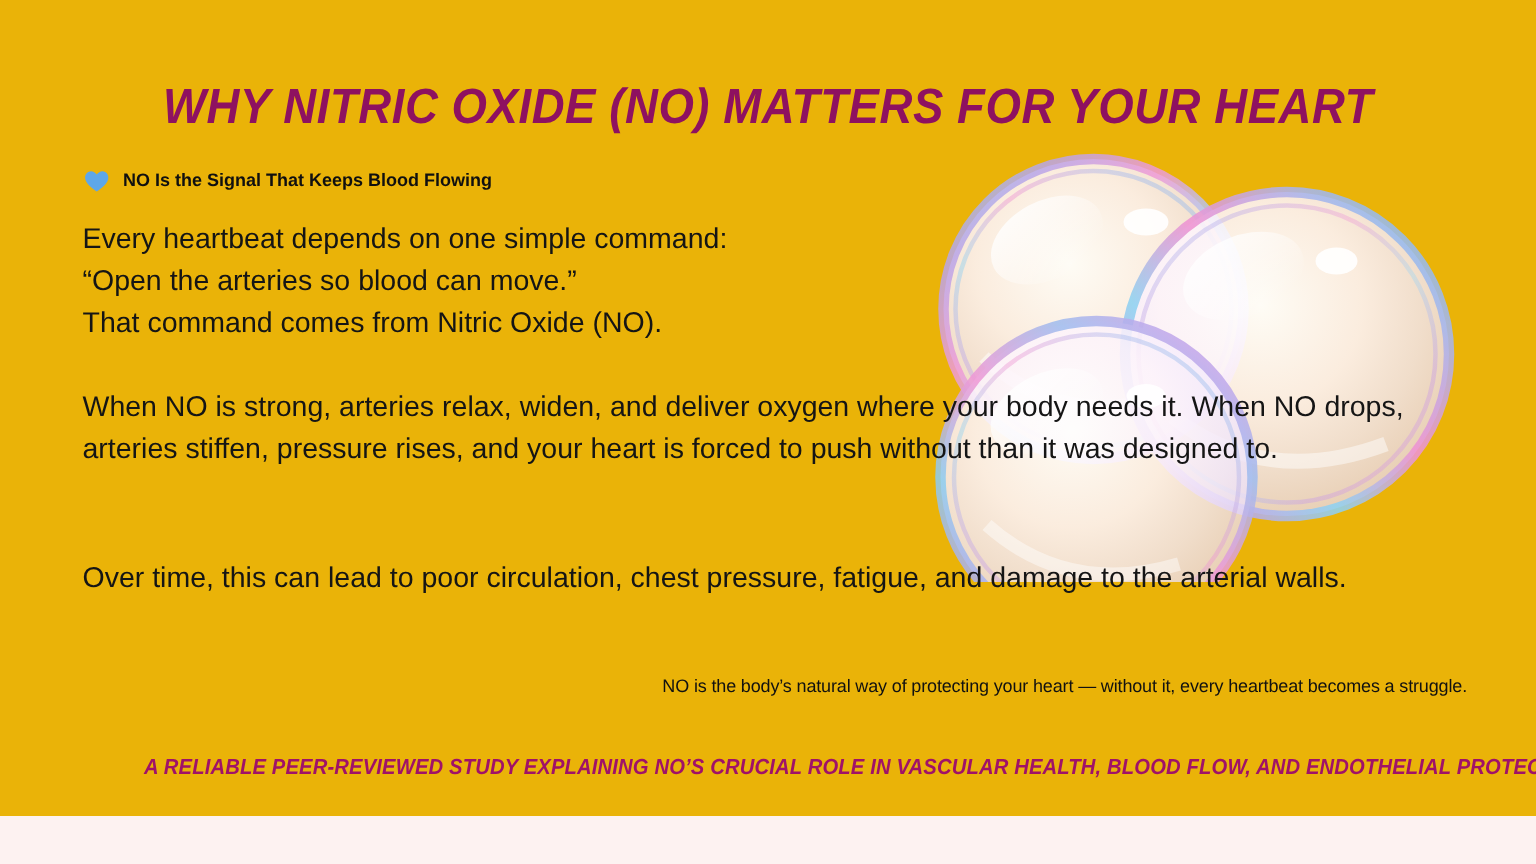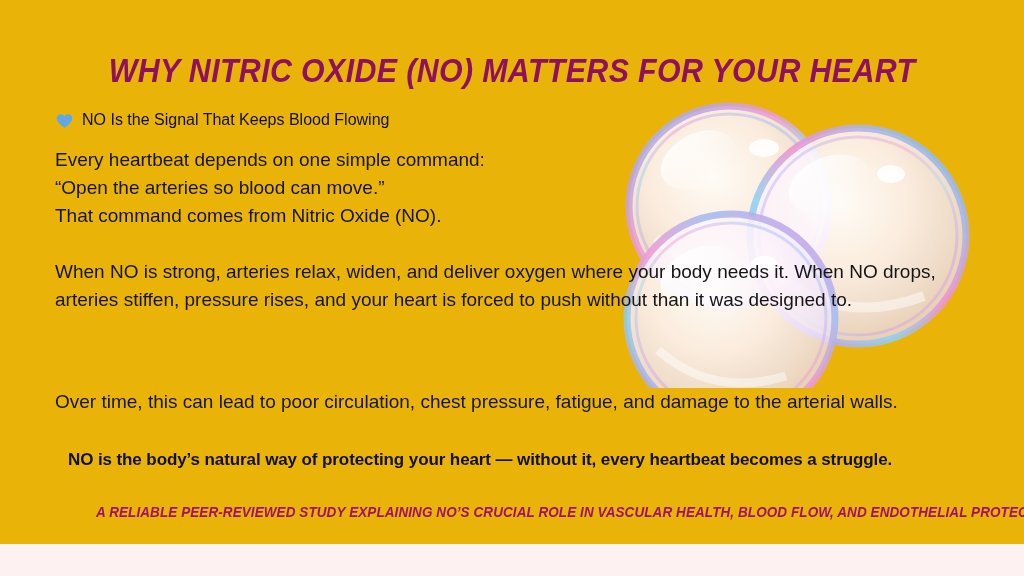--- a/index.html
+++ b/index.html
@@ -47,22 +47,22 @@
     color: #8e1160;
     transform: scaleX(0.92);
     white-space: nowrap;
   }
 
   
   .subhead {
     position: absolute;
     top: 110px;
     left: 55px;
-    font-size: 16px;
-    font-weight: normal;
+    font-size: 12px;
+    font-weight: bold;
     color: #101010;
     display: flex;
     align-items: center;
     gap: 8px;
     white-space: nowrap;
   }
   .heart-icon {
     display: inline-block;
     width: 19px;
     height: 19px;
@@ -75,32 +75,33 @@
   .body-block {
     position: absolute;
     left: 55px;
     color: #151515;
     font-size: 19px;
     line-height: 28px;
     white-space: pre-line;
   }
   #para-1 { top: 146px; width: 560px; }
   #para-2 { top: 258px; width: 910px; }
-  #para-3 { top: 388px; width: 910px; }
+  #para-3 { top: 372px; width: 910px; }
 
   
   .summary {
     position: absolute;
     top: 450px;
     left: 68px;
     width: 910px;
-    font-size: 17px;
-    font-weight: bold;
+    font-size: 12px;
+    font-weight: normal;
     color: #111111;
     letter-spacing: -0.1px;
+    text-align: right;
   }
 
   
   .footer-row {
     position: absolute;
     top: 492px;
     left: 96px;
     width: 890px;
     height: 40px;
     display: flex;

